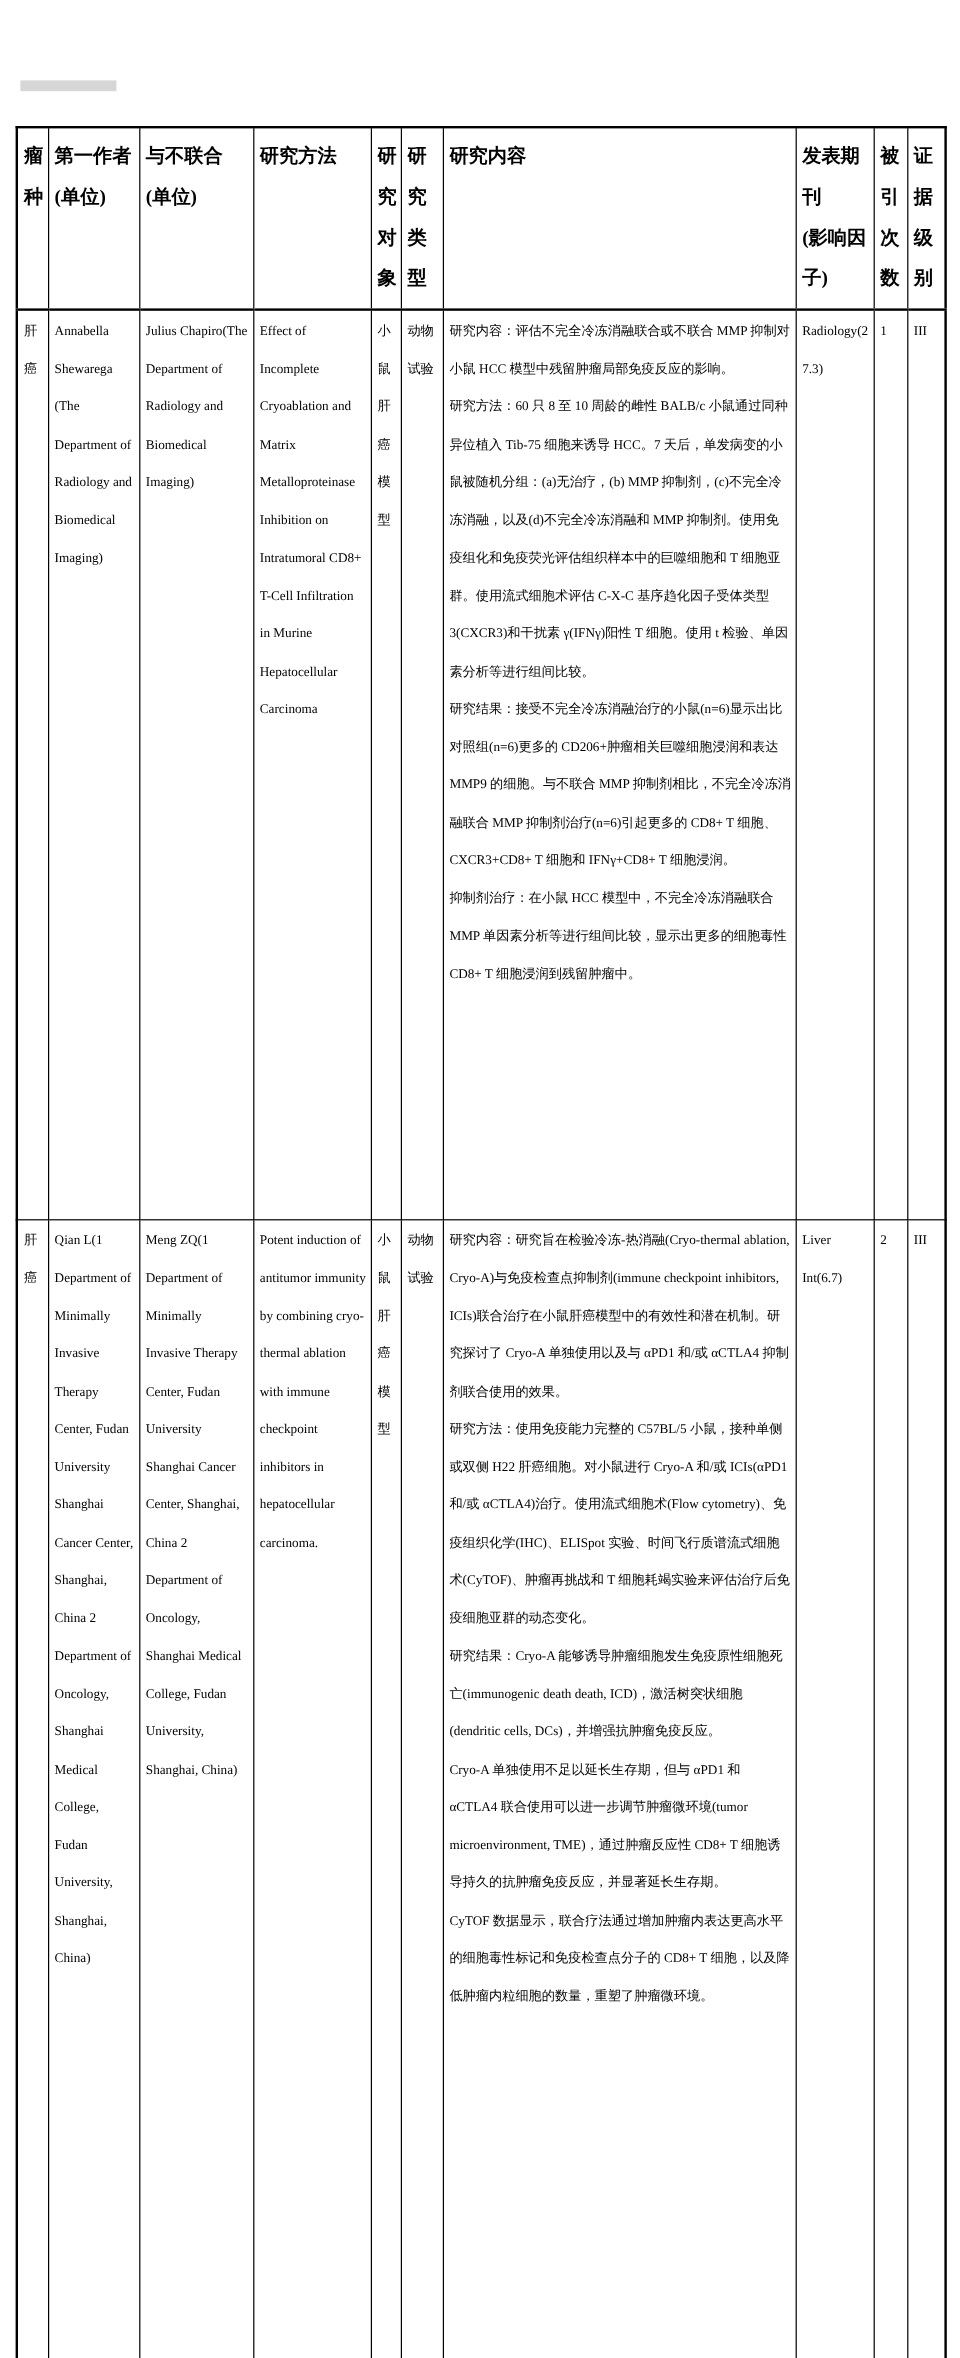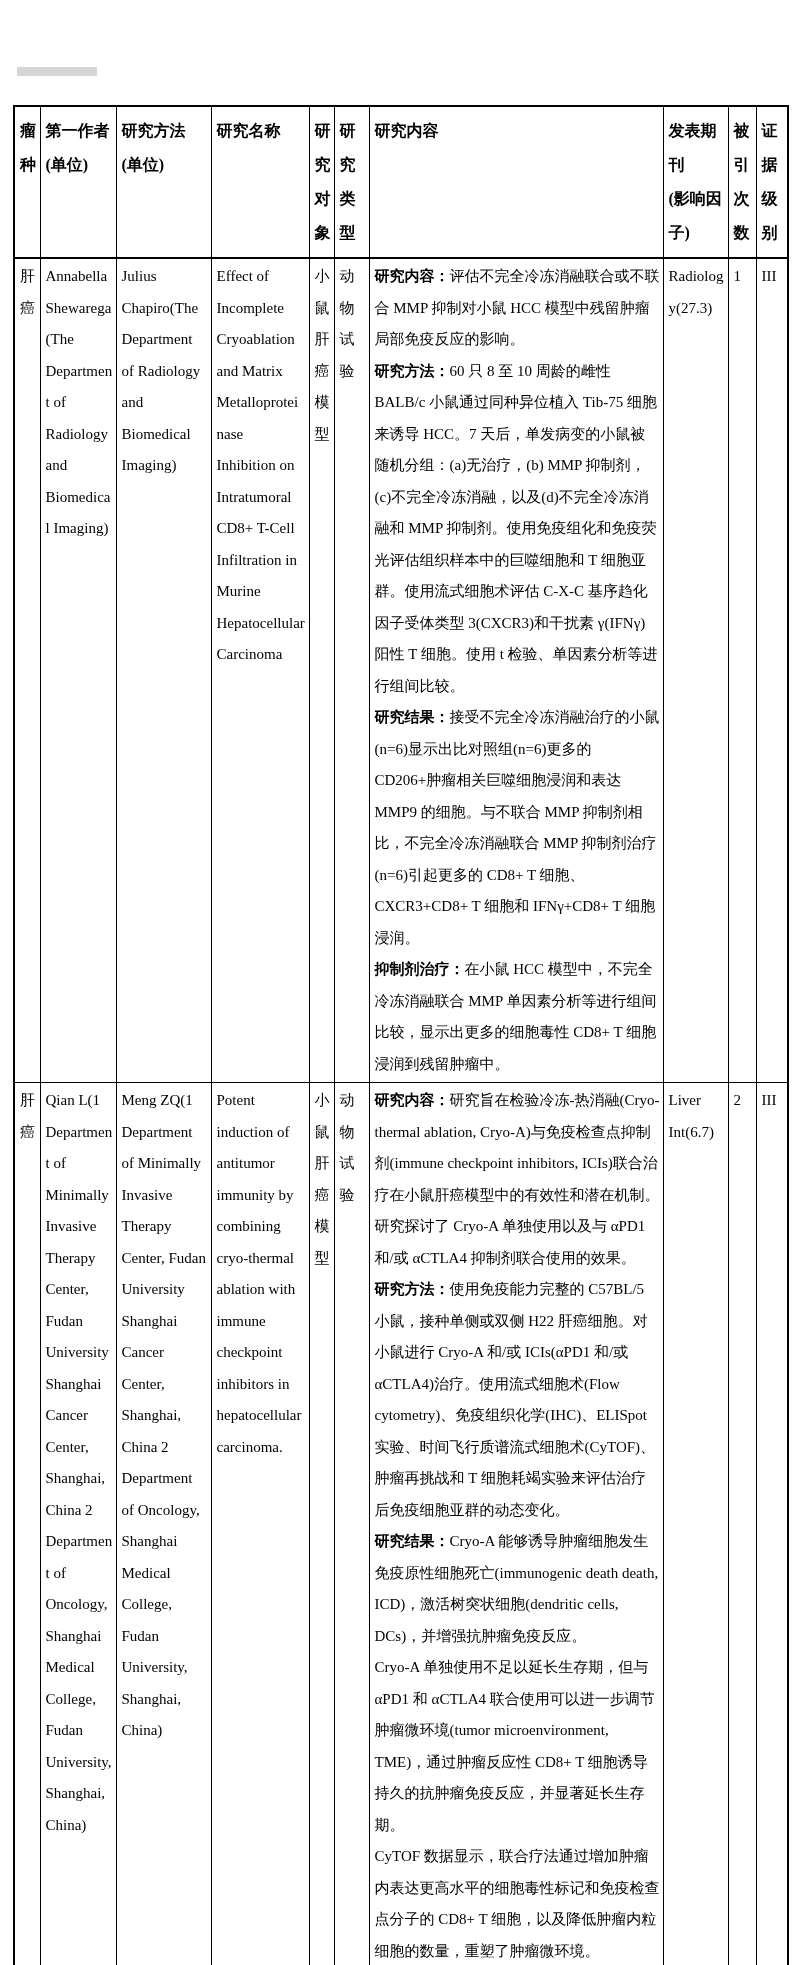--- a/index.html
+++ b/index.html
@@ -43,31 +43,31 @@
   }
   table.research th {
     font-weight: bold;
     font-size: 16px;
     line-height: 34px;
     padding: 7px 2px 0 5px;
     white-space: pre-line;
     border-bottom: 2px solid #000000;
   }
   table.research td {
-    font-size: 15px;
+    font-size: 11px;
     line-height: 31.5px;
     padding: 2px 3px 2px 5px;
     margin-left: 24px;
   }
   thead tr { height: 152px; }
   tr.row-1 { height: 758px; }
   tr.row-2 { height: 1100px; }
   td.en { overflow-wrap: break-word; word-wrap: break-word; }
   td.summary p { margin: 0; }
-  td.summary b { font-weight: bold; }
+  td.summary b { font-weight: normal; }
 </style>
 </head>
 <body>
 
 <div class="page">
   <div class="redaction"></div>
 
   <table class="research">
     <colgroup>
       <col style="width:26px">
@@ -80,23 +80,23 @@
         <col style="width:65px">
       <col style="width:28px">
         <col style="width:32px">
     </colgroup>
     <thead>
       <tr>
         <th>瘤
 种</th>
         <th>第一作者
 (单位)</th>
-        <th>研究方法
+        <th>与不联合
 (单位)</th>
-        <th>研究名称</th>
+        <th>研究方法</th>
         <th>研
 究
 对
 象</th>
         <th>研
 究
 类
 型</th>
         <th>研究内容</th>
         <th>发表期

